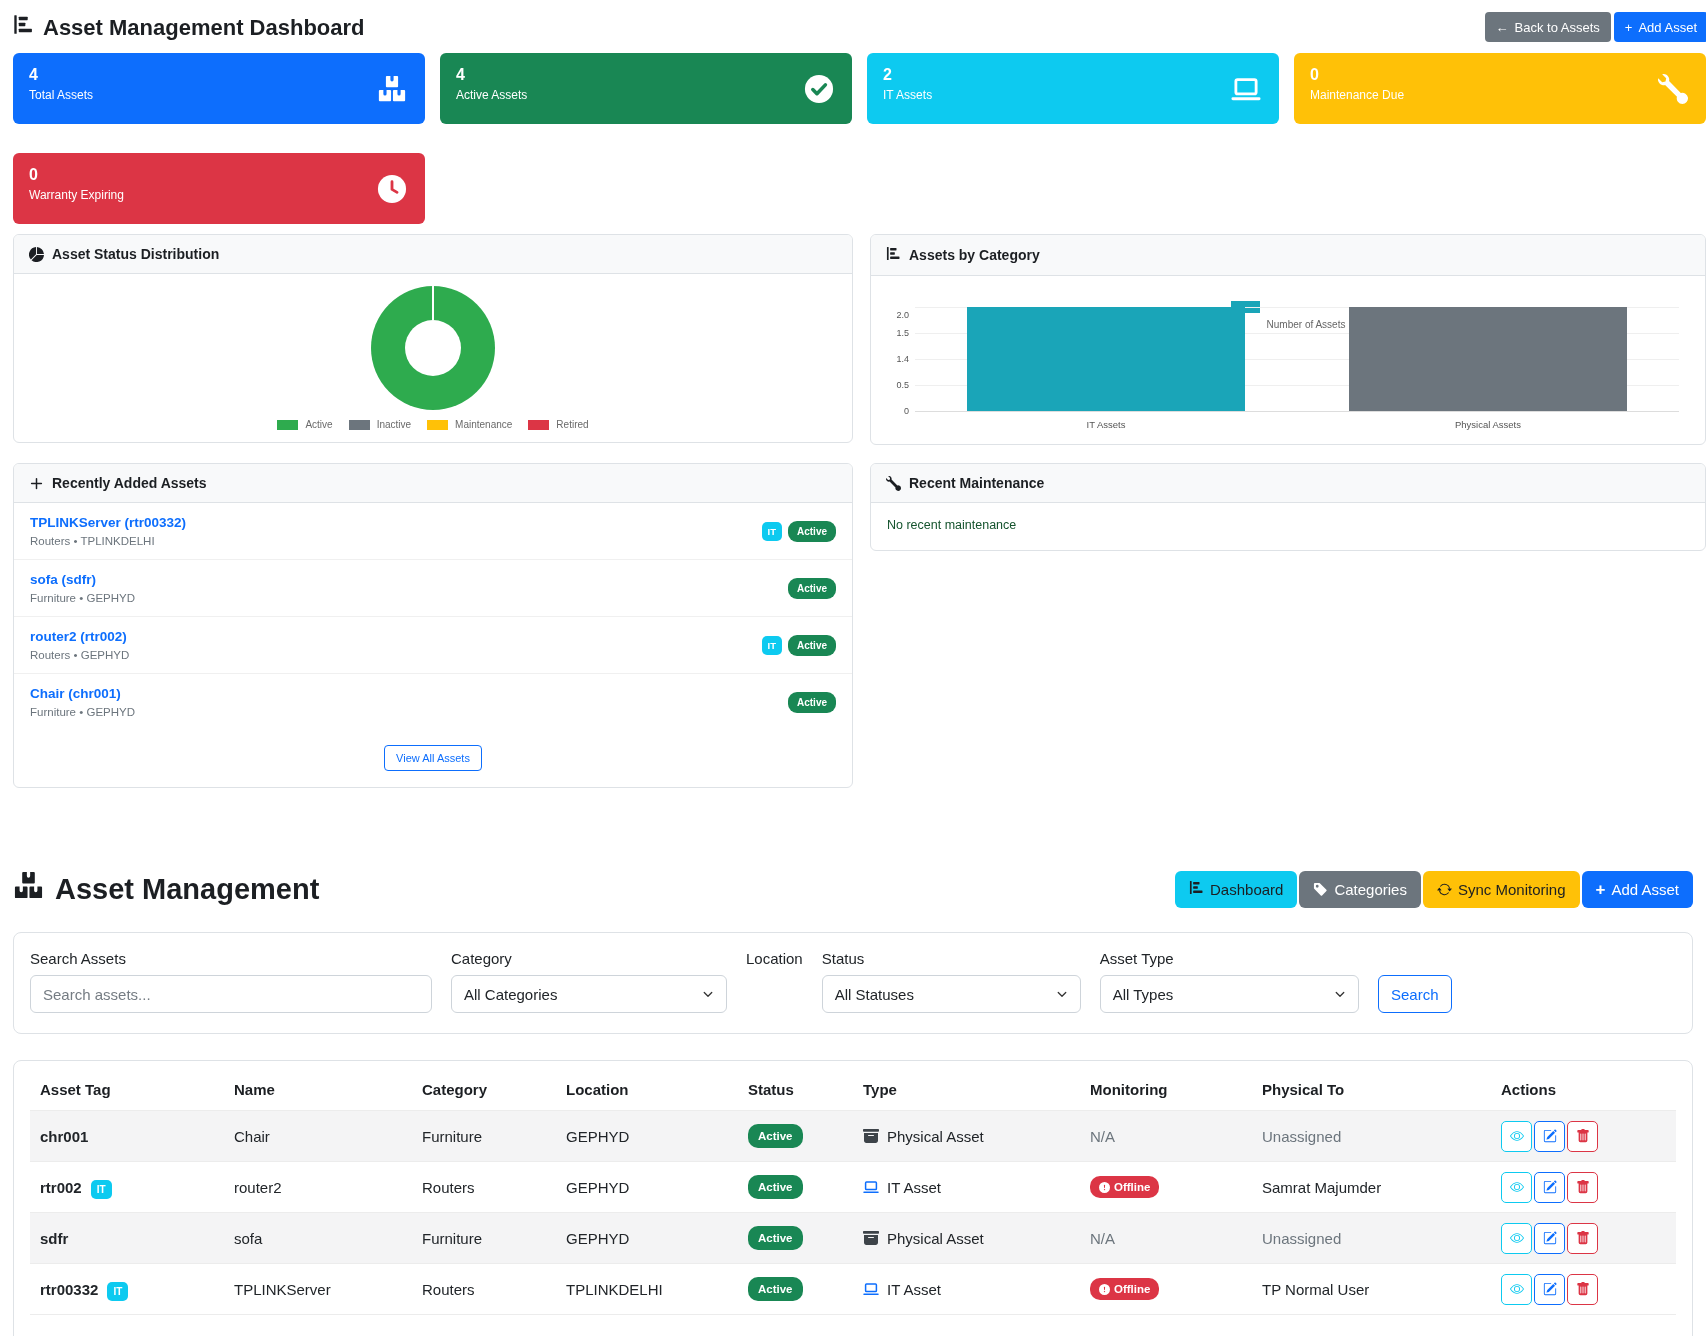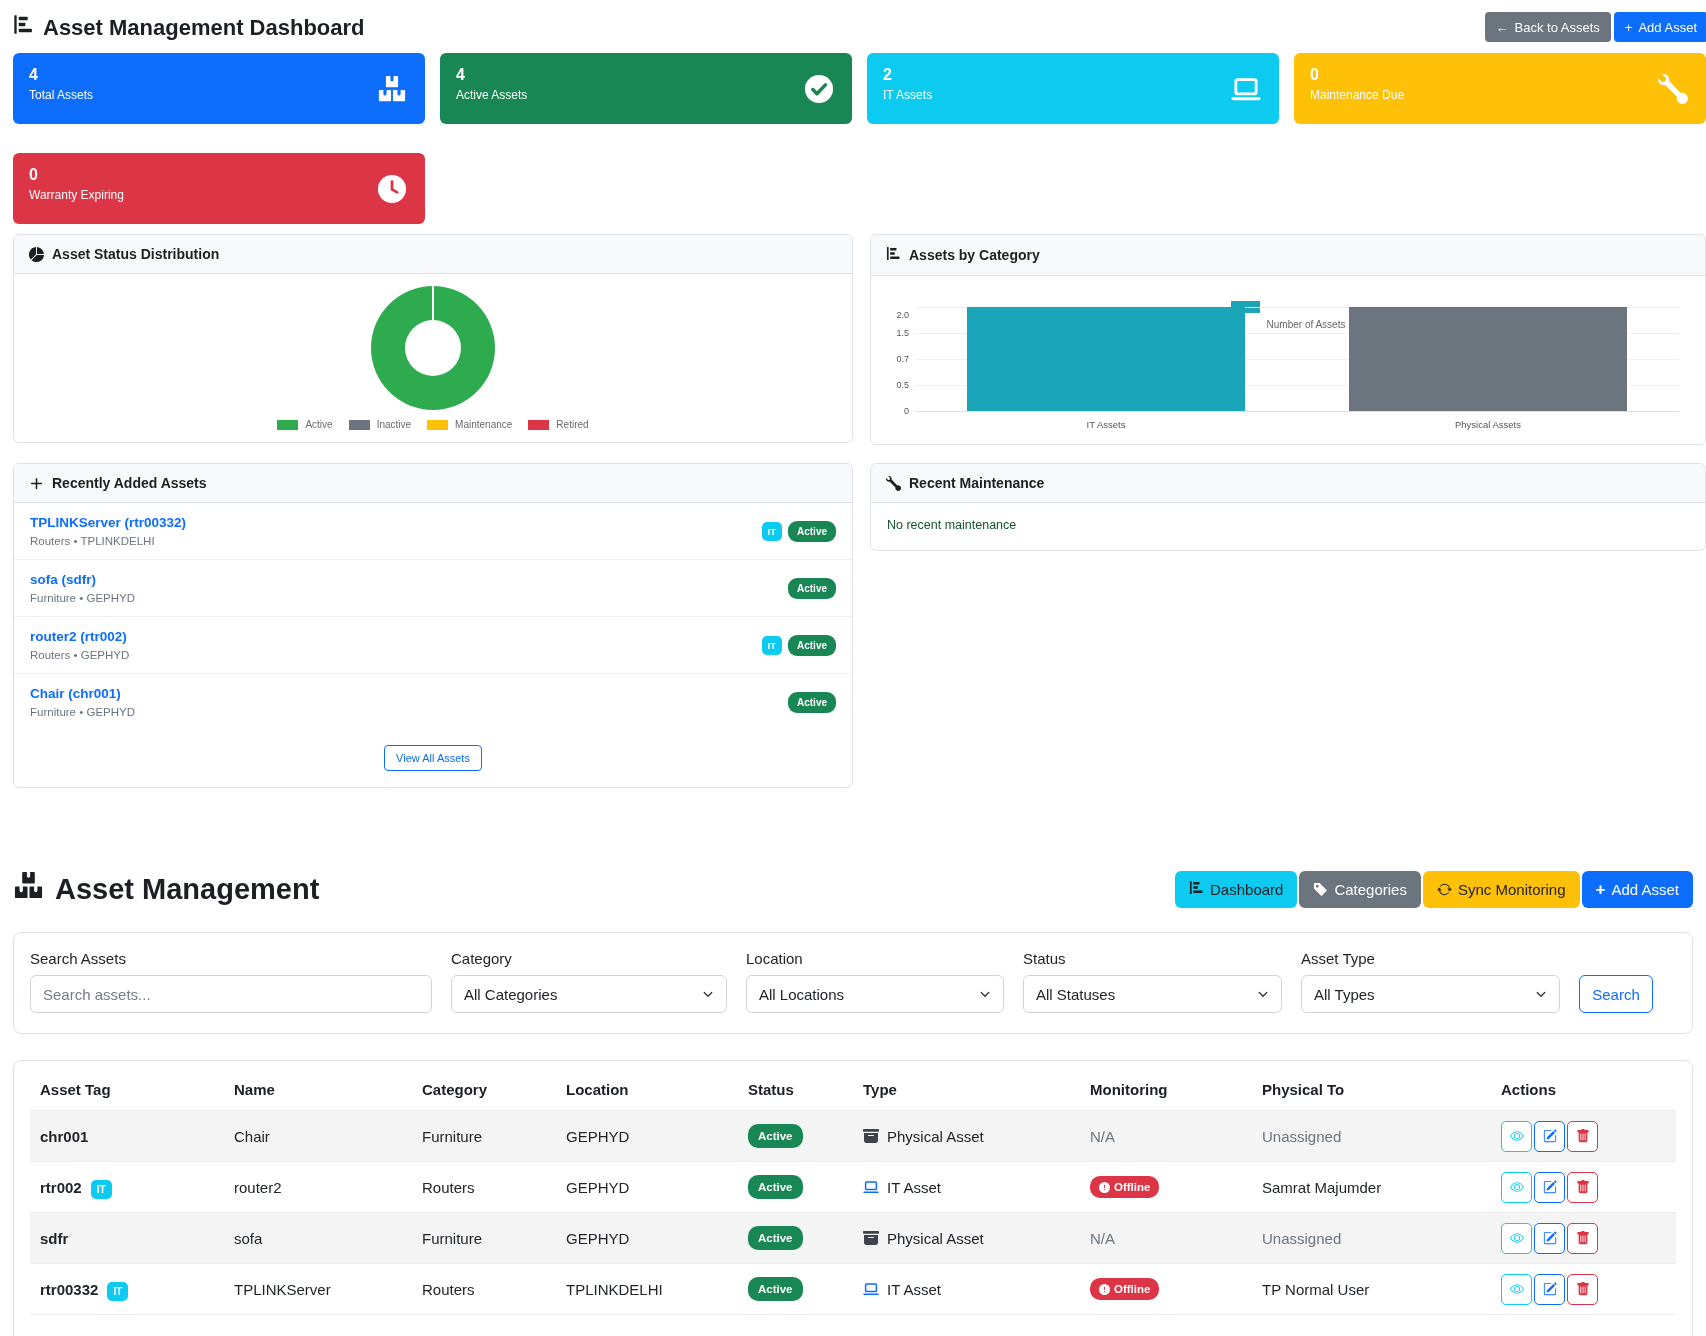--- a/index.html
+++ b/index.html
@@ -247,21 +247,21 @@
       <div class="bc-legend">
         <span class="sw" id="bc-legend-swatch" style="background: rgb(26, 165, 184);"></span>
         <span class="tx" id="bc-legend-label">Number of Assets</span>
       </div>
       <div class="bc-plot" id="bc-plot">
           <div class="bc-grid" style="top: 0px;"></div>
           <div class="bc-tick" style="top: 8px;">2.0</div>
           <div class="bc-grid" style="top: 26px;"></div>
           <div class="bc-tick" style="top: 26px;">1.5</div>
           <div class="bc-grid" style="top: 52px;"></div>
-          <div class="bc-tick" style="top: 52px;">0.7</div>
+          <div class="bc-tick" style="top: 52px;">1.4</div>
           <div class="bc-grid" style="top: 78px;"></div>
           <div class="bc-tick" style="top: 78px;">0.5</div>
           <div class="bc-grid base" style="top: 104px;"></div>
           <div class="bc-tick" style="top: 104px;">0</div>
           <div class="bc-bar" style="left: 51.57px; width: 278.86px; height: 104px; background: rgb(26, 165, 184);"></div>
           <div class="bc-xlabel" style="left: 0px; width: 382px;">IT Assets</div>
           <div class="bc-bar" style="left: 433.57px; width: 278.86px; height: 104px; background: rgb(108, 117, 125);"></div>
           <div class="bc-xlabel" style="left: 382px; width: 382px;">Physical Assets</div>
         </div>
     </div>
@@ -384,26 +384,20 @@
     <span class="f-label">Category</span>
     <div class="f-control f-select w-cat">
       <span>All Categories</span>
       <svg viewBox="0 0 16 16" fill="none" stroke="currentColor">
           <path d="M3 6l5 5 5-5" stroke-width="1.7" stroke-linecap="round" stroke-linejoin="round"></path>
         </svg>
     </div>
   </div>
   <div class="f-group">
     <span class="f-label">Location</span>
-    <div class="f-control f-select w-loc">
-      <span>All Locations</span>
-      <svg viewBox="0 0 16 16" fill="none" stroke="currentColor">
-          <path d="M3 6l5 5 5-5" stroke-width="1.7" stroke-linecap="round" stroke-linejoin="round"></path>
-        </svg>
-    </div>
   </div>
   <div class="f-group">
     <span class="f-label">Status</span>
     <div class="f-control f-select w-stat">
       <span>All Statuses</span>
       <svg viewBox="0 0 16 16" fill="none" stroke="currentColor">
           <path d="M3 6l5 5 5-5" stroke-width="1.7" stroke-linecap="round" stroke-linejoin="round"></path>
         </svg>
     </div>
   </div>

